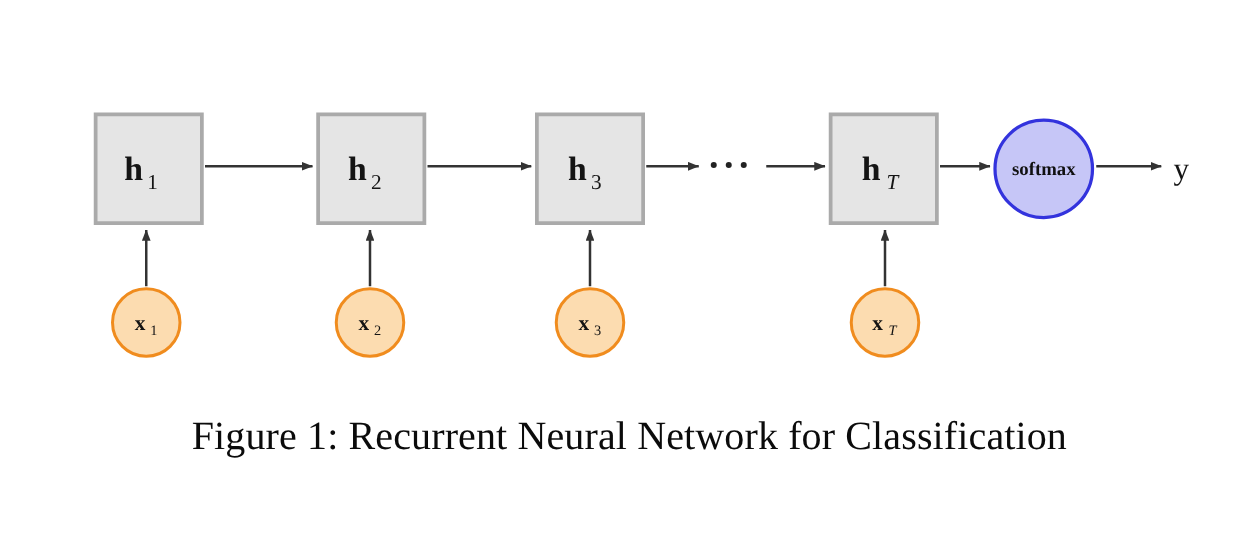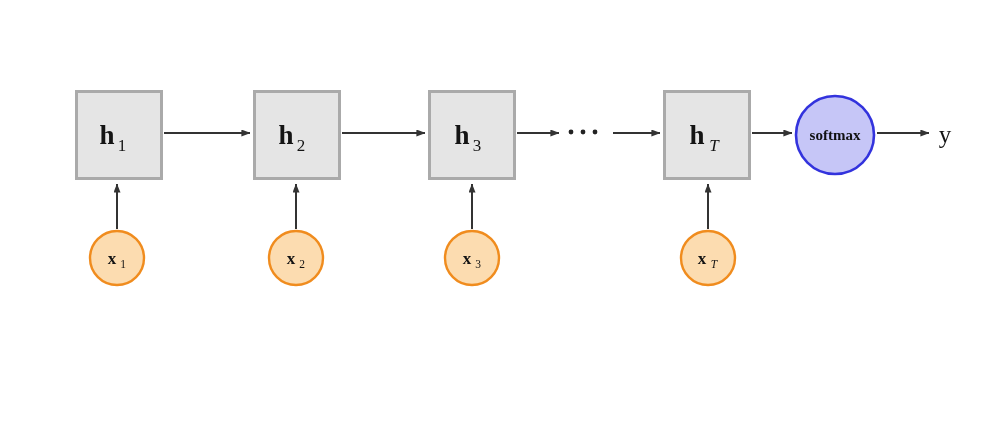--- a/index.html
+++ b/index.html
@@ -200,14 +200,15 @@
 
     <g>
       <circle cx="835" cy="135" r="39" fill="#c6c6f7" stroke="#3333dd" stroke-width="2.6"></circle>
       <text class="softmax-label" x="835" y="140" text-anchor="middle">softmax</text>
     </g>
 
     <text class="y-label" x="945" y="143" text-anchor="middle">y</text>
 
   </svg>
 
+  <div id="figure-caption">Figure 1: Recurrent Neural Network for Classification</div>
 
 </div>
 
 </body></html>

